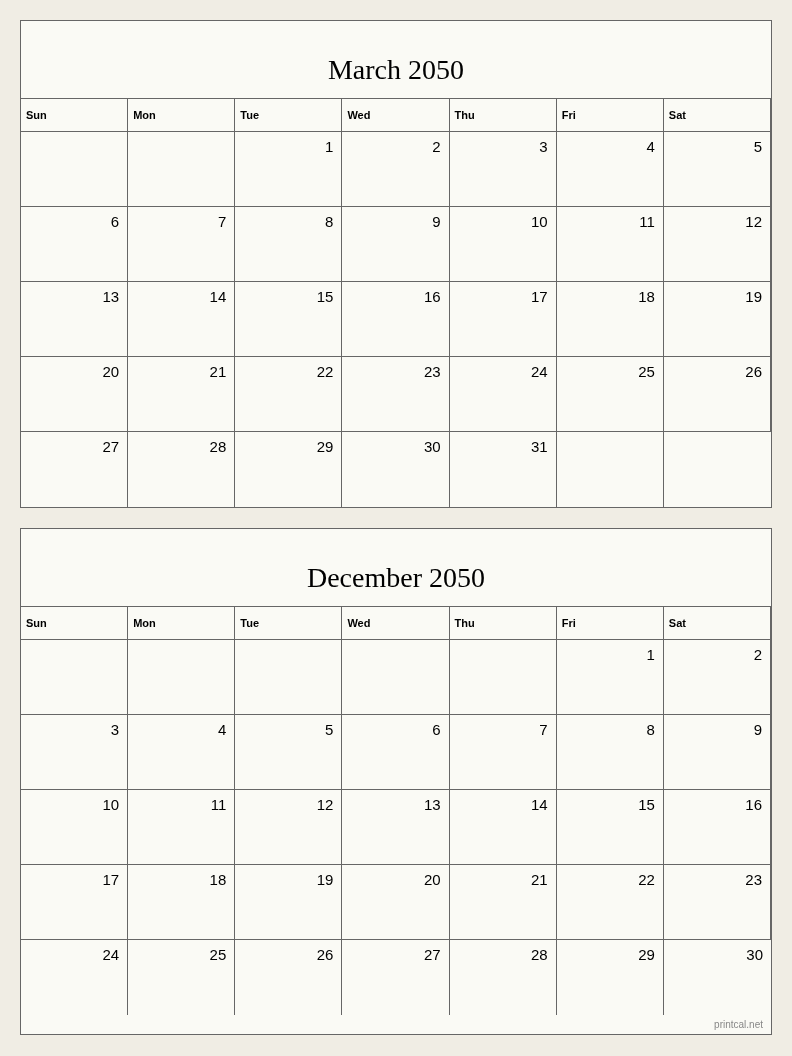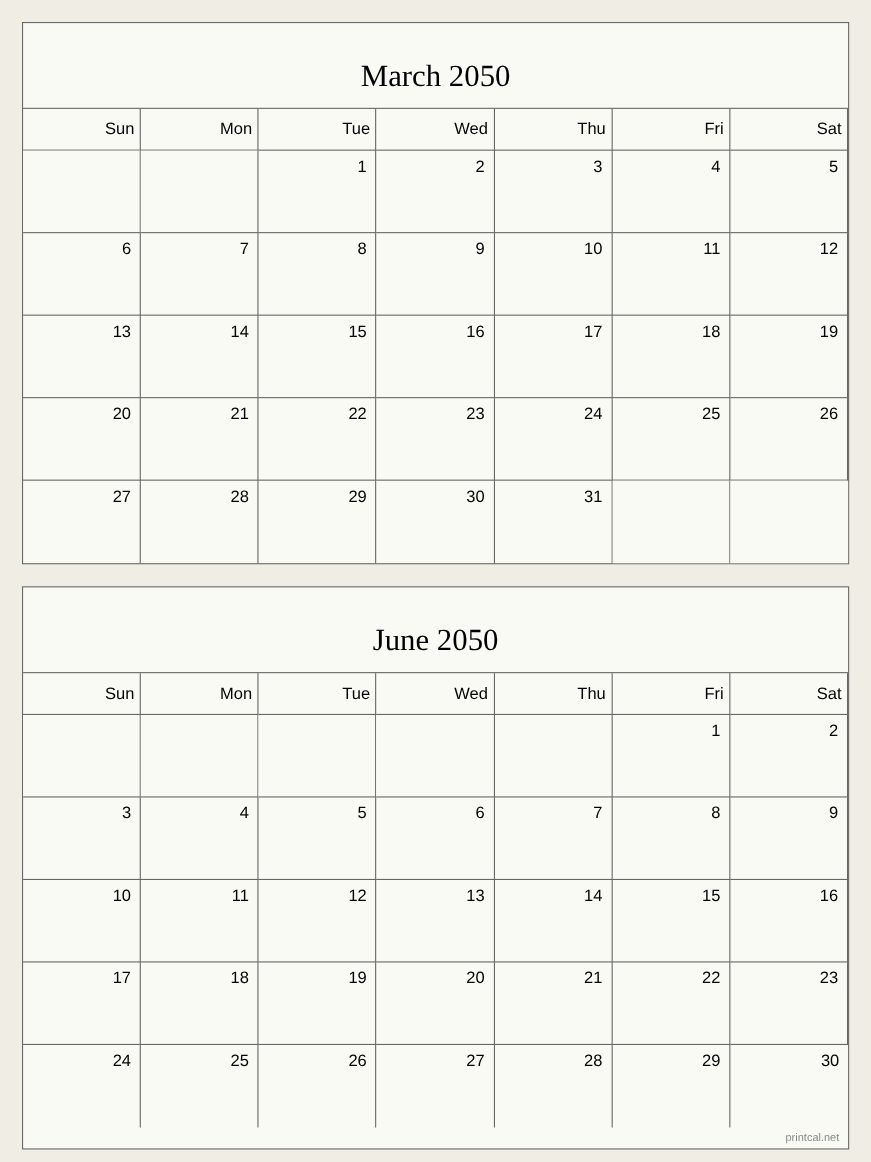--- a/index.html
+++ b/index.html
@@ -42,24 +42,24 @@
       margin-top: 21px;
     }
 
     .calendar-grid {
       display: grid;
       grid-template-columns: repeat(7, 1fr);
       border-bottom: none;
     }
 
     .day-header {
-      text-align: right;
+      text-align: left;
       padding: 10px 5px;
-      font-weight: normal;
-      font-size: 15px;
+      font-weight: bold;
+      font-size: 11px;
       border-right: 1.5px solid #666;
       border-bottom: 1.5px solid #666;
     }
 
     .day-header:last-child {
       border-right: none;
     }
 
     .day-cell {
       border-right: 1.5px solid #666;
@@ -135,21 +135,21 @@
         <div class="day-cell last-row-cell" style="border-bottom: none;">28</div>
         <div class="day-cell last-row-cell" style="border-bottom: none;">29</div>
         <div class="day-cell last-row-cell" style="border-bottom: none;">30</div>
         <div class="day-cell last-row-cell" style="border-bottom: none; text-align: right;">31</div>
         <div class="day-cell empty last-row-cell" style="border-bottom: none;"></div>
         <div class="day-cell empty last-row-cell" style="border-bottom: none;"></div>
       </div>
   </div>
 
   <div class="calendar">
-    <div class="calendar-title">June 2050</div>
+    <div class="calendar-title">December 2050</div>
     <div class="calendar-grid" id="april-grid">
     <div class="day-header">Sun</div>
         <div class="day-header">Mon</div>
         <div class="day-header">Tue</div>
         <div class="day-header">Wed</div>
         <div class="day-header">Thu</div>
         <div class="day-header">Fri</div>
         <div class="day-header">Sat</div>
         <div class="day-cell empty"></div>
         <div class="day-cell empty"></div>

